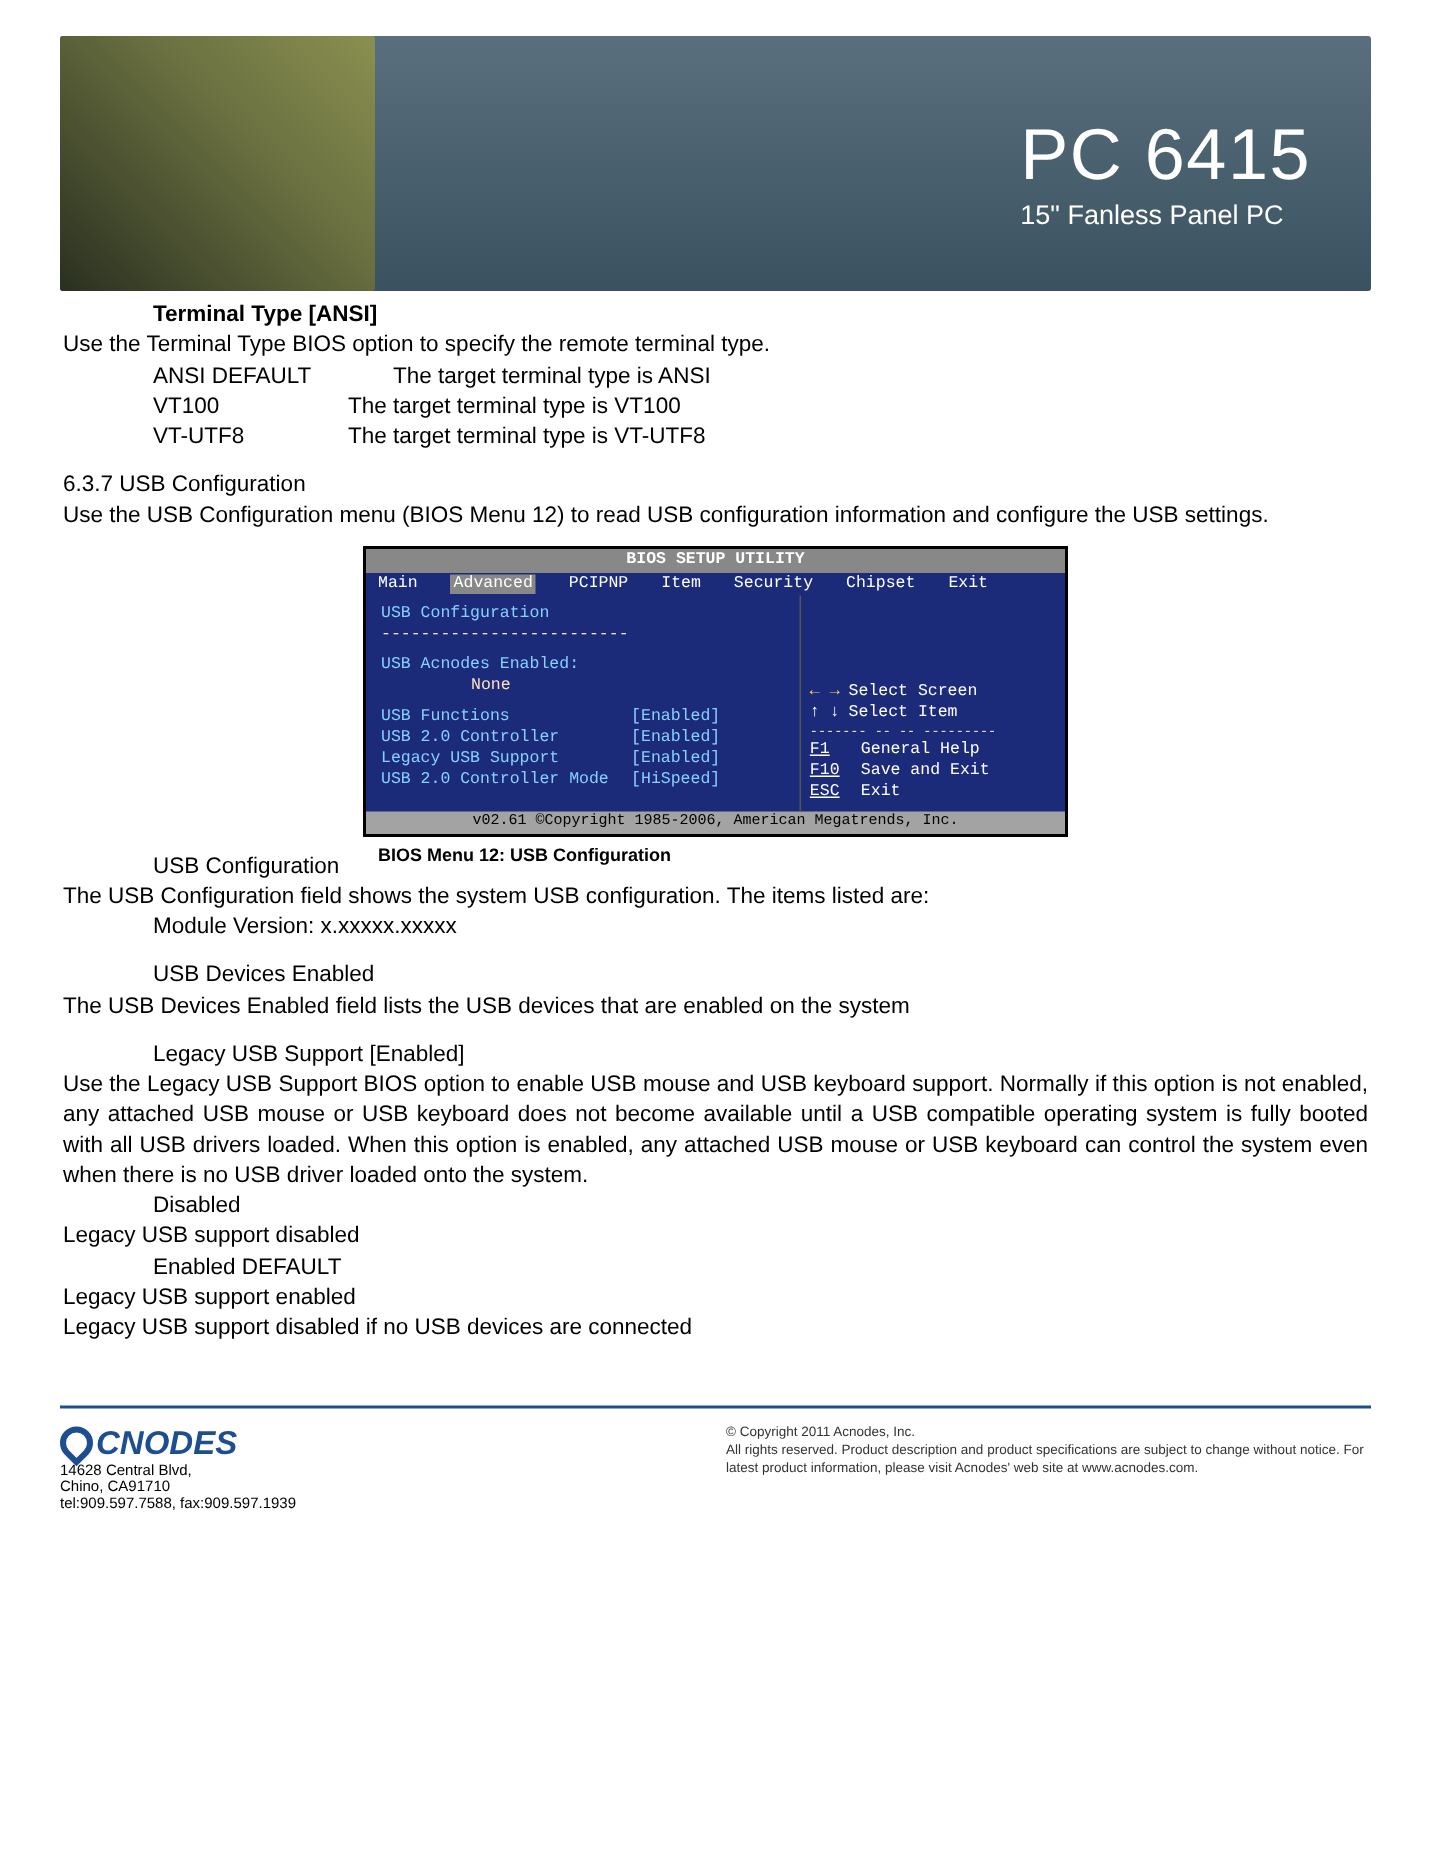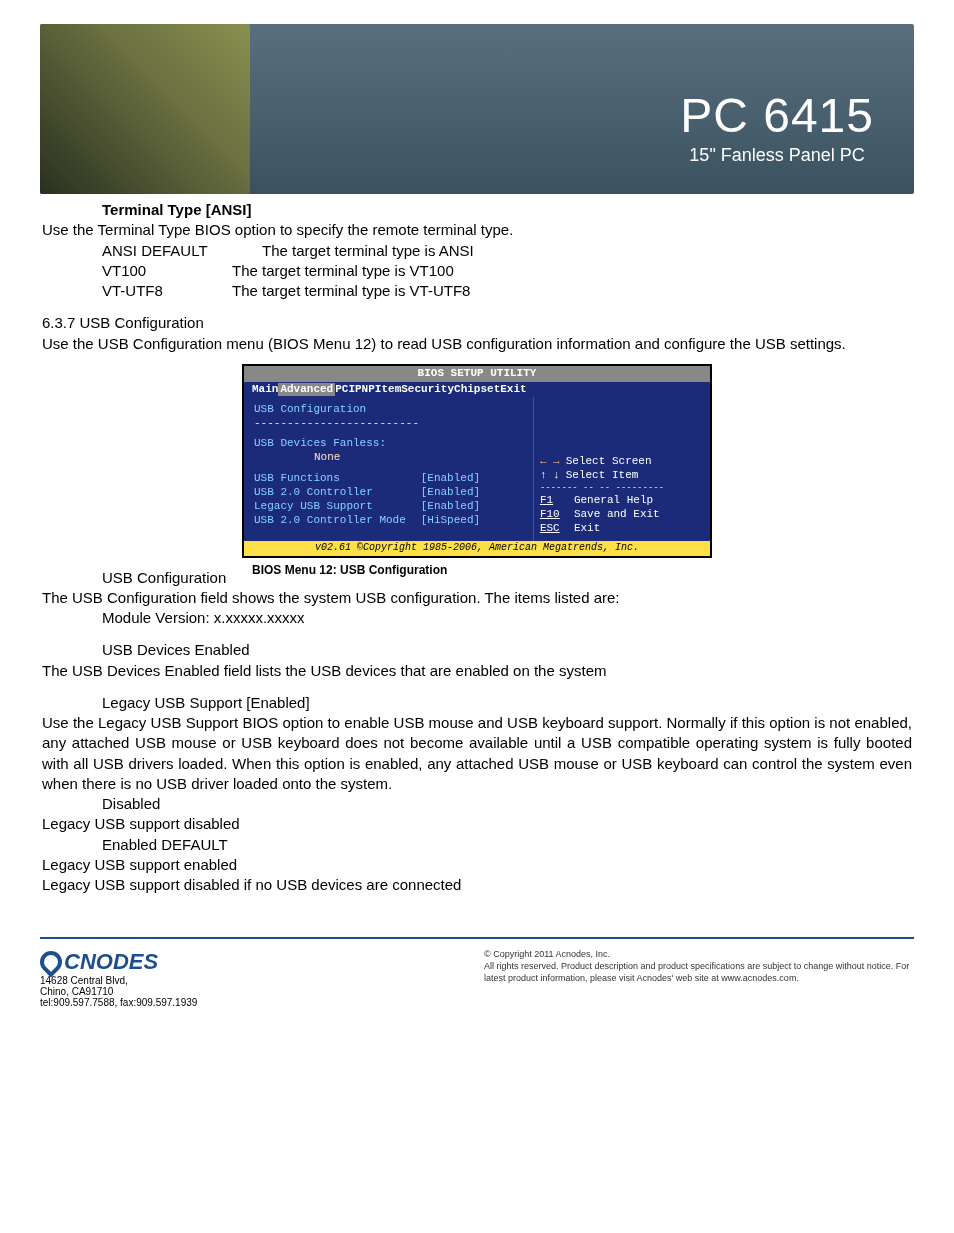--- a/index.html
+++ b/index.html
@@ -1,42 +1,42 @@
 <!DOCTYPE html>
 <html><head>
 <meta charset="utf-8">
 <style>
   * { margin: 0; padding: 0; box-sizing: border-box; }
   body { font-family: Arial, Helvetica, sans-serif; font-size: 14px; background: #fff; color: #000; width: 954px; }
   .page { width: 954px; padding: 24px 40px 0 40px; }
   .header-bar { position: relative; height: 170px; margin-bottom: 6px; }
   .header-gradient { position: absolute; top: 0; left: 0; right: 0; height: 170px; background: linear-gradient(to bottom, #5a6f7e 0%, #3a5260 100%); border-radius: 2px; }
   .header-photo { position: absolute; left: 0; top: 0; width: 210px; height: 170px; background: linear-gradient(45deg, #2a3020 0%, #4a5030 30%, #6a7040 60%, #8a9050 100%); border-radius: 2px; }
-  .header-text { position: absolute; right: 40px; top: 64px; text-align: center; color: #fff; }
+  .header-text { position: absolute; right: 40px; top: 52px; text-align: left; color: #fff; }
   .product-title { font-size: 48px; font-weight: 300; letter-spacing: 1px; }
   .product-subtitle { font-size: 18px; font-weight: 300; margin-top: 2px; }
   .content { padding: 0 2px 24px 2px; line-height: 1.35; font-size: 15px; }
   .section-bold { font-weight: bold; }
   .indent1 { padding-left: 60px; }
   .row { display: flex; }
   .col-name { width: 130px; }
   .para { margin-top: 12px; }
   .justify { text-align: justify; }
   .bios-wrap { display: flex; justify-content: center; margin-top: 10px; }
   .bios { width: 470px; border: 2px solid #000; background: #1b2b7a; color: #fff; font-family: "Courier New", monospace; font-size: 11px; line-height: 1.25; }
   .bios-title { background: #888; color: #fff; text-align: center; padding: 1px 0; font-weight: bold; }
-  .bios-menubar { display: flex; gap: 0; padding: 1px 8px; background: #1b2b7a; color: #fff; font-weight: bold; }
+  .bios-menubar { display: flex; gap: 22px; padding: 1px 8px; background: #1b2b7a; color: #fff; }
   .bios-menubar .active { background: #888; padding: 0 2px; }
   .bios-body { display: flex; }
   .bios-left { width: 62%; padding: 6px 10px; color: #88d0ff; }
   .bios-right { width: 38%; border-left: 1px solid #555; padding: 6px 6px; color: #fff; }
   .bios-item { display: flex; align-items: flex-end; }
   .bios-label { width: 62%; }
   .bios-val { color: #88d0ff; }
-  .bios-foot { background: #fde047; color: #000; text-align: center; padding: 1px 0; font-size: 10px; font-style: italic; }
+  .bios-foot { background: #a3a3a3; color: #000; text-align: center; padding: 1px 0; font-size: 10px; }
   .bios-caption { text-align: center; font-weight: bold; font-size: 12px; padding: 4px 0 10px 0; }
   .bios-caption-wrap { display: flex; align-items: flex-end; }
   .bios-caption-left { width: 200px; padding-left: 60px; font-size: 15px; }
   .footer-rule { border: none; border-top: 2px solid #1d4e8f; margin: 18px 40px 6px 40px; }
   .footer { display: flex; justify-content: space-between; padding: 4px 40px 24px 40px; font-size: 10px; }
   .footer-left { color: #000; }
   .footer-logo { font-size: 22px; font-weight: bold; color: #1d4e8f; font-style: italic; display: flex; align-items: center; }
   .footer-logo-a { display:inline-block; width:22px; height:22px; border:4px solid #1d4e8f; border-radius:50% 50% 50% 0; transform: rotate(-45deg); margin-right:2px; }
   .footer-right { color: #333; max-width: 430px; font-family: Verdana, Geneva, sans-serif; font-size: 9px; line-height: 1.3; }
   .help-line { display: flex; gap: 6px; }
@@ -87,21 +87,21 @@
           <span>Item</span>
           <span>Security</span>
           <span>Chipset</span>
           <span>Exit</span>
         </div>
         <div class="bios-body">
           <div class="bios-left">
             <div style="color:#88d0ff">USB Configuration</div>
             <div style="color:#ffe1c4">-------------------------</div>
             <div style="height:6px"></div>
-            <div>USB Devices Fanless:</div>
+            <div>USB Acnodes Enabled:</div>
             <div style="padding-left:60px;color:#ffe1c4">None</div>
             <div style="height:8px"></div>
             <div class="bios-item">
               <div class="bios-label">USB Functions</div>
               <div class="bios-val">[Enabled]</div>
             </div>
             <div class="bios-item">
               <div class="bios-label">USB 2.0 Controller</div>
               <div class="bios-val">[Enabled]</div>
             </div>

